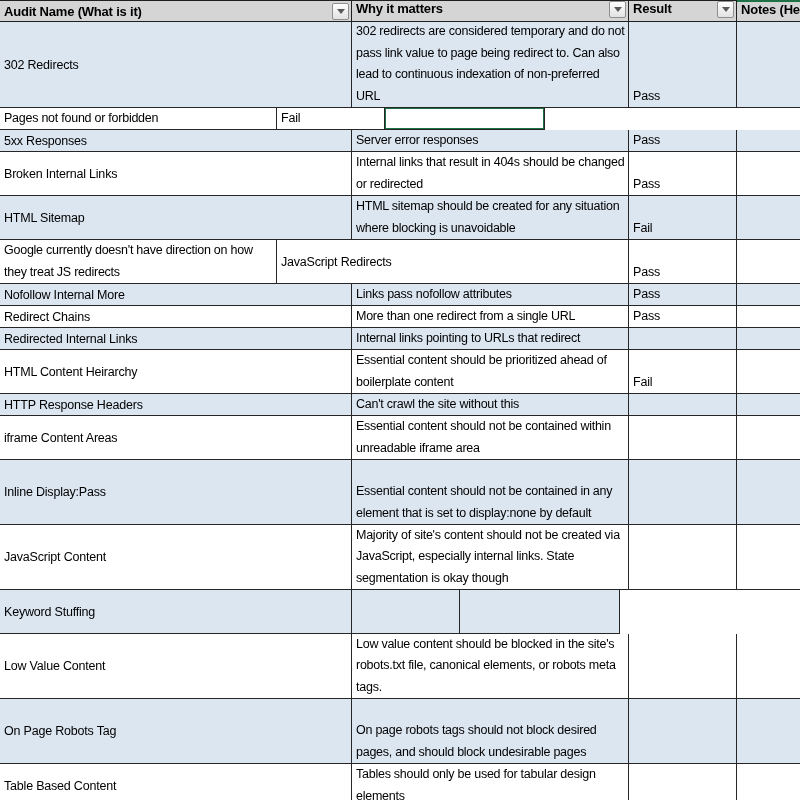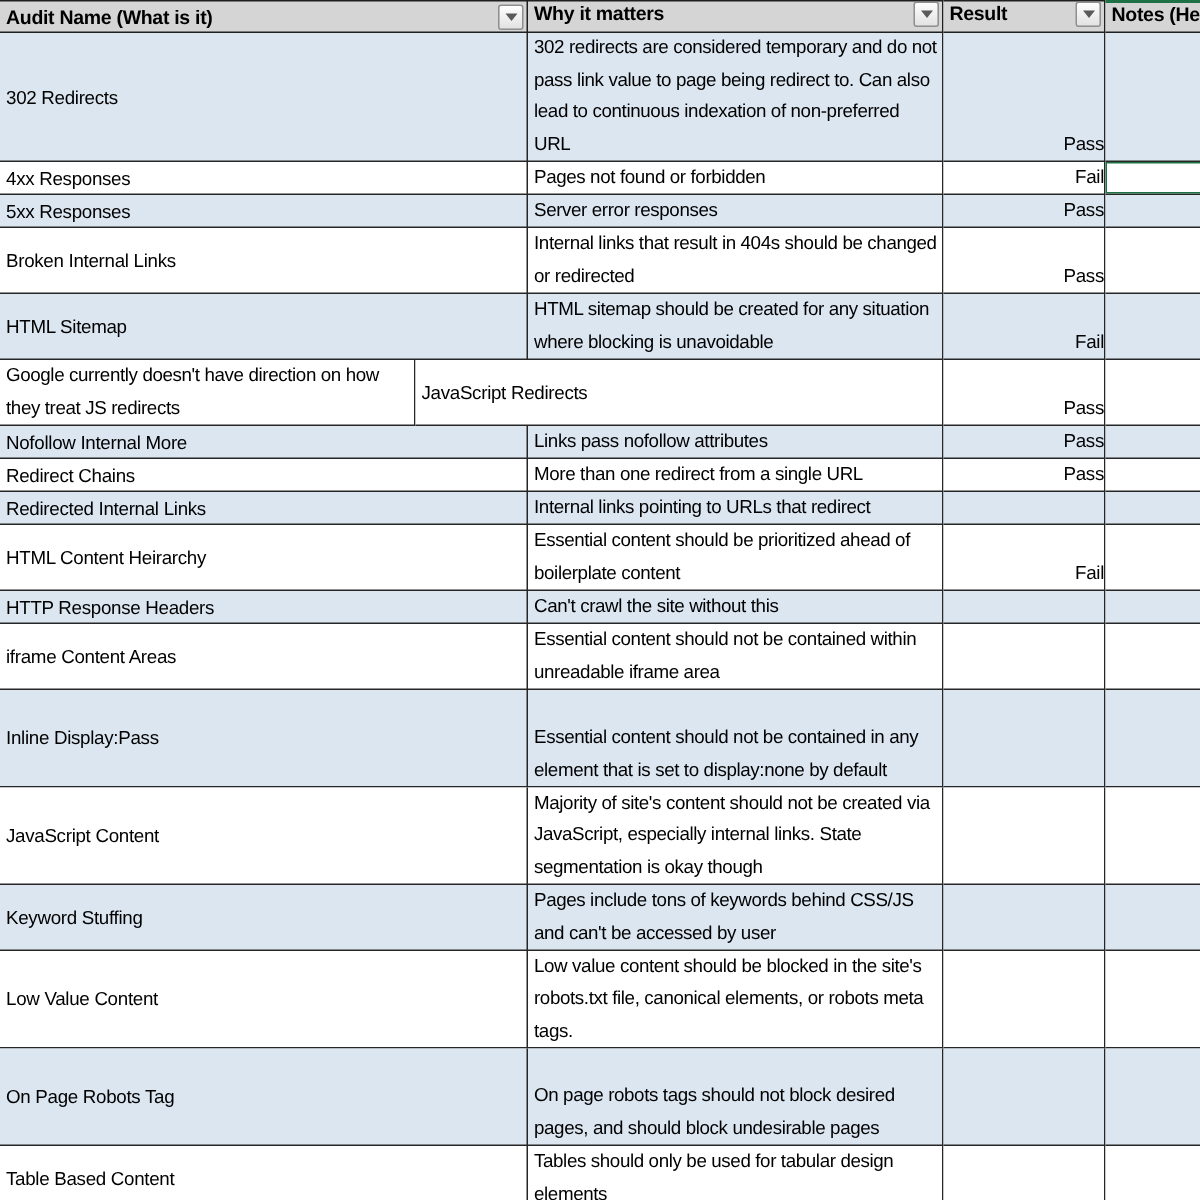--- a/index.html
+++ b/index.html
@@ -64,21 +64,21 @@
     border-right: 1px solid #262626;
     border-bottom: 1px solid #262626;
     overflow: hidden;
     position: relative;
     background: #ffffff;
   }
   .row.band .cell { background: #dce6f1; }
 
   .c-name  { width: 352px; display: flex; align-items: center; padding-left: 4px; }
   .c-why   { width: 277px; display: flex; align-items: flex-end; padding: 0 2px 0 4px; }
-  .c-result{ width: 108px; display: flex; align-items: flex-end; padding-left: 4px; justify-content: flex-end; }
+  .c-result{ width: 108px; display: flex; align-items: flex-end; padding-left: 4px; }
   .c-notes { width: 160px; }
 
   .c-name span {
     font-size: 12.5px;
     letter-spacing: -0.2px;
     white-space: nowrap;
   }
   .c-why span {
     font-size: 12.5px;
     line-height: 21.5px;
@@ -139,23 +139,20 @@
     <div class="cell c-why">
             <span>302 redirects are considered temporary and do not pass link value to page being redirect to. Can also lead to continuous indexation of non-preferred URL</span>
           </div>
     <div class="cell c-result">
             <span>Pass</span>
           </div>
     <div class="cell c-notes"><span></span></div>
   </div>
 
   <div class="row" style="height: 22px;">
-    <div class="cell c-name">
-            <span>4xx Responses</span>
-          </div>
     <div class="cell c-why nowrap">
             <span>Pages not found or forbidden</span>
           </div>
     <div class="cell c-result">
             <span>Fail</span>
           </div>
     <div class="cell c-notes sel"><span></span></div>
   </div>
 
   <div class="row band" style="height: 22px;">
@@ -311,23 +308,20 @@
     <div class="cell c-result">
             <span></span>
           </div>
     <div class="cell c-notes"><span></span></div>
   </div>
 
   <div class="row band" style="height: 44px;">
     <div class="cell c-name">
             <span>Keyword Stuffing</span>
           </div>
-    <div class="cell c-why">
-            <span>Pages include tons of keywords behind CSS/JS and can't be accessed by user</span>
-          </div>
     <div class="cell c-result">
             <span></span>
           </div>
     <div class="cell c-notes"><span></span></div>
   </div>
 
   <div class="row" style="height: 65px;">
     <div class="cell c-name">
             <span>Low Value Content</span>
           </div>

